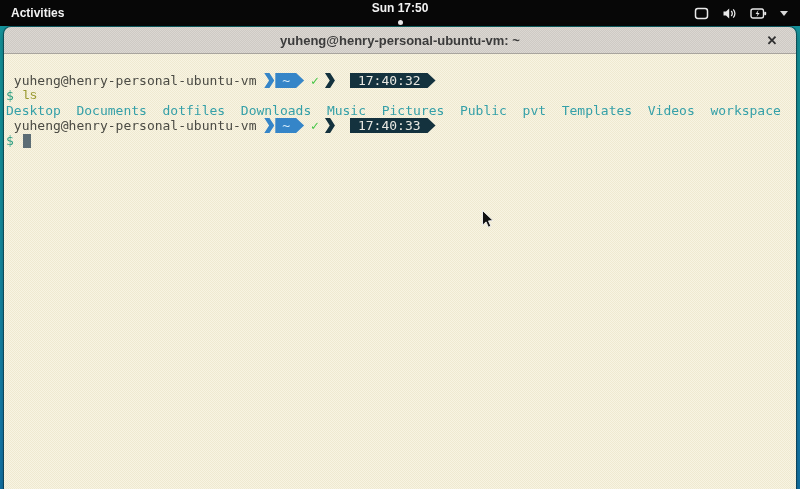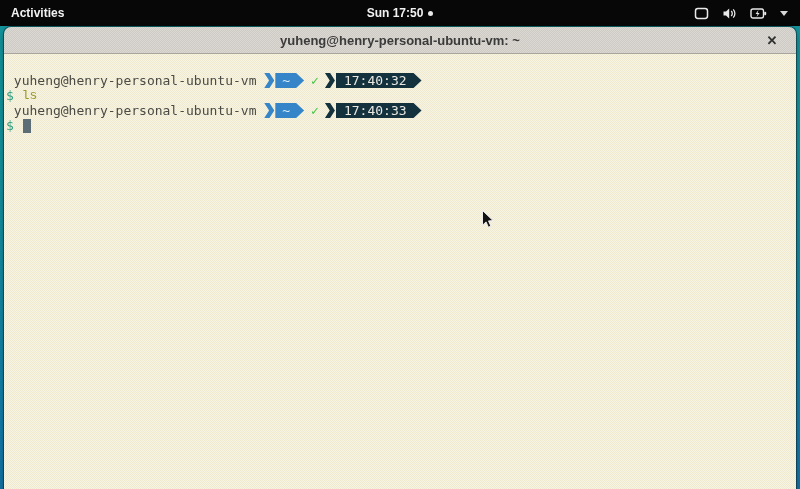--- a/index.html
+++ b/index.html
@@ -13,21 +13,21 @@
     background:radial-gradient(130% 125% at 50% 12%, #12a392 0%, #149599 35%, #147bab 72%, #115e97 100%);
     position:relative;
   }
   
   .topbar{
     position:absolute;left:0;top:0;width:800px;height:26px;background:#070707;
     display:flex;align-items:center;color:#f2f2f2;font-size:12px;font-weight:bold;
   }
   .tb-left{display:flex;align-items:center;height:100%;}
   .tb-btn{display:flex;align-items:center;gap:6px;height:100%;padding:16px 11px;cursor:default;}
-  .tb-center{position:absolute;left:0;right:0;top:0;height:100%;display:flex;align-items:center;justify-content:center;gap:5px;pointer-events:none;}
+  .tb-center{position:absolute;left:0;right:0;top:0;height:100%;display:flex;align-items:center;justify-content:center;gap:5px;pointer-events:none;flex-direction:column;}
   .tb-center .clk{pointer-events:auto;}
   .notif-dot{width:5px;height:5px;border-radius:50%;background:#e8e8e8;display:inline-block;}
   .tb-right{margin-left:auto;display:flex;align-items:center;gap:13px;height:100%;padding:0 12px;}
   .caret{width:0;height:0;border-left:4px solid transparent;border-right:4px solid transparent;border-top:5px solid #d8d8d8;display:inline-block;}
   .tb-icon{display:inline-flex;align-items:center;}
   
   .window{
     position:absolute;left:4px;top:27px;width:792px;height:484px;
     border-radius:7px 7px 2px 2px;
     box-shadow:0 0 0 1px rgba(10,40,50,.55), 0 3px 7px rgba(0,0,0,.35);
@@ -54,21 +54,21 @@
   }
   .tline{display:flex;align-items:center;height:15px;white-space:pre;}
   .host{color:var(--host-gray);}
   .pl-chev{width:10px;height:15px;display:inline-block;flex:0 0 auto;
     clip-path:polygon(0 0,52% 0,100% 50%,52% 100%,0 100%,48% 50%);}
   .pl-chev.blue{background:var(--accent-blue);}
   .pl-chev.dark{background:var(--prompt-badge);margin-left:6px;}
   .pl-body{height:15px;display:inline-flex;align-items:center;flex:0 0 auto;
     clip-path:polygon(0 0,calc(100% - 8px) 0,100% 50%,calc(100% - 8px) 100%,0 100%);}
   .pl-body.blue{background:var(--accent-blue);color:#d5ecfb;padding:0 14px 0 7px;margin-left:1px;}
-  .pl-body.dark{background:var(--prompt-badge);color:#e9e9e3;padding:0 15px 0 8px;margin-left:1px;}
+  .pl-body.dark{background:var(--prompt-badge);color:#e9e9e3;padding:0 15px 0 8px;margin-left:15px;}
   .check{color:var(--check-green);font-weight:bold;margin-left:7px;}
   .dollar{color:#2f9f82;}
   .cmd{color:var(--command-olive);font-family:Liberation Mono, monospace;}
   .dirs{color:var(--dir-teal);}
   .block-cursor{width:8px;height:14px;background:#5c6d75;display:inline-block;margin-left:1px;}
   
   .mouse{position:absolute;left:481px;top:210px;pointer-events:none;}
 </style>
 </head>
 <body>
@@ -124,20 +124,23 @@
       <span class="check">✓</span>
       <span class="pl-chev dark"></span>
       <span class="pl-body dark"><span>17:40:32</span></span>
     </div>
 
     <div class="tline">
       <span class="dollar">$ </span>
       <span class="cmd">ls</span>
     </div>
 
+    <div class="tline">
+      <span class="dirs">Desktop  Documents  dotfiles  Downloads  Music  Pictures  Public  pvt  Templates  Videos  workspace</span>
+    </div>
 
     <div class="tline">
       <span class="host"> yuheng@henry-personal-ubuntu-vm</span>
       <span class="host"> </span>
       <span class="pl-chev blue"></span>
       <span class="pl-body blue"><span>~</span></span>
       <span class="check">✓</span>
       <span class="pl-chev dark"></span>
       <span class="pl-body dark"><span>17:40:33</span></span>
     </div>

